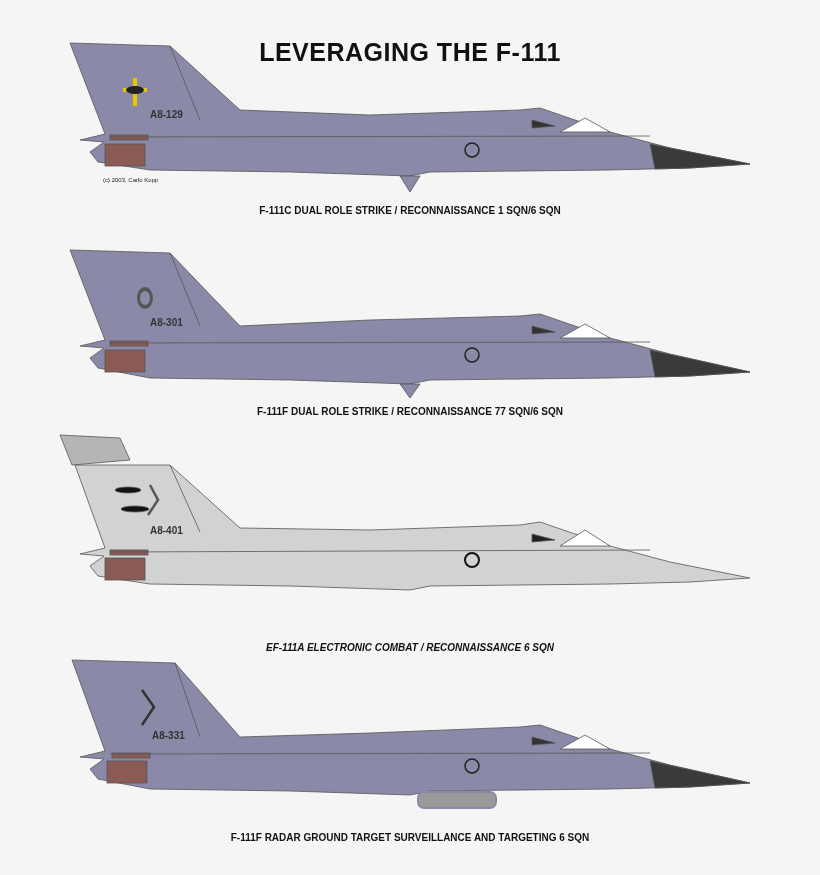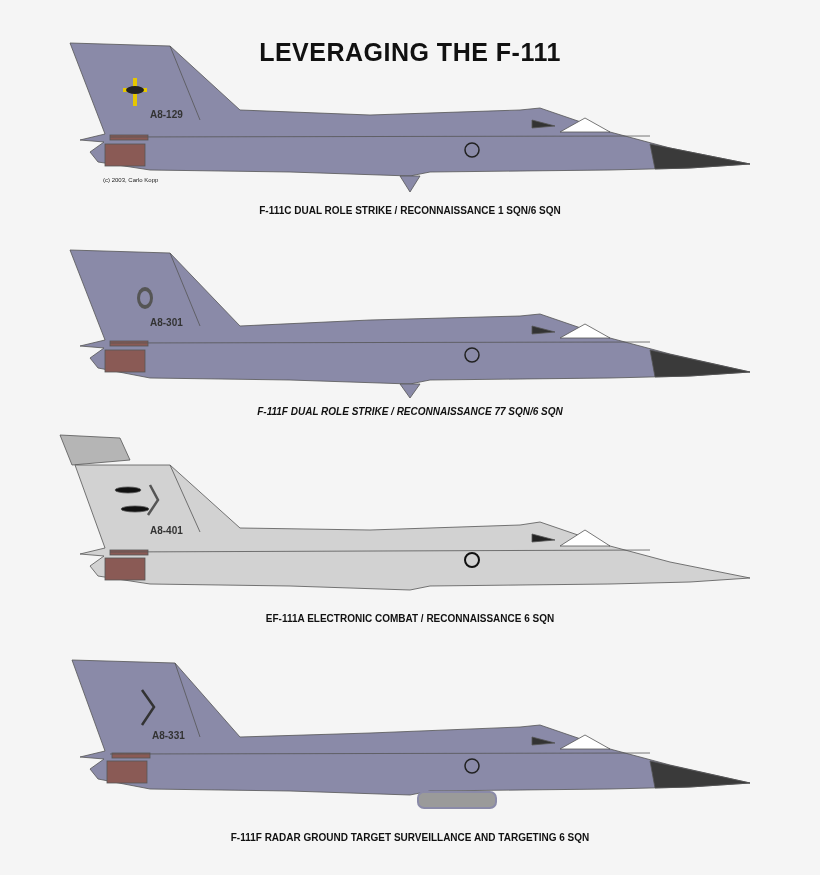--- a/index.html
+++ b/index.html
@@ -50,42 +50,42 @@
     <line x1="120" y1="13" x2="150" y2="86" stroke="#555"></line>
     <line x1="60" y1="103" x2="600" y2="102" stroke="#555"></line>
     <path d="M350,144 L360,158 L370,144 Z" fill="#8a8aa8"></path>
   </g>
   <g transform="translate(95,58)">
     <ellipse cx="0" cy="0" rx="8" ry="11" fill="#555"></ellipse>
     <ellipse cx="0" cy="0" rx="5" ry="7" fill="#8a8aa8"></ellipse>
   </g>
   <text class="tailno" x="100" y="86">A8-301</text>
 </svg>
-<div class="caption" style="top:406px;font-style:italic;">F-111F DUAL ROLE STRIKE / RECONNAISSANCE  77 SQN/6 SQN</div>
+<div class="caption" style="top:406px;">F-111F DUAL ROLE STRIKE / RECONNAISSANCE  77 SQN/6 SQN</div>
 
 <svg class="jet" style="top:430px;" height="170" viewBox="0 0 720 170">
   <g stroke="#555" stroke-width="0.8">
     <path d="M10,5 L70,8 L80,30 L22,35 Z" fill="#b5b5b5"></path>
     <path d="M25,35 L120,35 L190,98 L320,100 L470,95 L490,92 L560,116 L620,132 L700,148 L640,152 L560,154 L380,156 L360,160 L240,156 L100,154 L48,146 L40,136 L54,126 L30,124 L55,118 Z" fill="#d2d2d2"></path>
     <path d="M535,100 L560,116 L510,116 Z" fill="#fff"></path>
     <path d="M482,104 L505,110 L482,112 Z" fill="#222"></path>
     <rect x="55" y="128" width="40" height="22" fill="#8a5a55"></rect>
     <rect x="60" y="120" width="38" height="5" fill="#8a5a55"></rect>
     <circle cx="422" cy="130" r="7" fill="none" stroke="#111" stroke-width="2"></circle>
     <line x1="120" y1="35" x2="150" y2="102" stroke="#555"></line>
     <line x1="60" y1="122" x2="600" y2="120" stroke="#555"></line>
     <ellipse cx="78" cy="60" rx="13" ry="3" fill="#111"></ellipse>
     <ellipse cx="85" cy="79" rx="14" ry="3" fill="#111"></ellipse>
   </g>
   <g>
       <path d="M100,55 L108,70 L98,85" fill="none" stroke="#555" stroke-width="2.5"></path>
     </g>
   <text class="tailno" x="100" y="104">A8-401</text>
 </svg>
-<div class="caption" style="top:613px;">EF-111A ELECTRONIC COMBAT / RECONNAISSANCE  6 SQN</div>
+<div class="caption" style="top:642px;font-style:italic;">EF-111A ELECTRONIC COMBAT / RECONNAISSANCE  6 SQN</div>
 
 <svg class="jet" style="top:655px;" height="160" viewBox="0 0 720 160">
   <g stroke="#555" stroke-width="0.8">
     <path d="M22,5 L125,8 L190,82 L320,78 L470,72 L490,70 L560,94 L620,110 L700,128 L640,132 L560,134 L380,136 L360,140 L240,136 L100,134 L48,124 L40,114 L54,104 L30,102 L55,96 Z" fill="#8a8aa8"></path>
     <path d="M600,106 L700,128 L640,132 L605,133 Z" fill="#3a3a3a"></path>
     <path d="M535,80 L560,94 L510,94 Z" fill="#fff"></path>
     <path d="M482,82 L505,88 L482,90 Z" fill="#333"></path>
     <rect x="57" y="106" width="40" height="22" fill="#8a5a55"></rect>
     <rect x="62" y="98" width="38" height="5" fill="#8a5a55"></rect>
     <circle cx="422" cy="111" r="7" fill="none" stroke="#222" stroke-width="1.5"></circle>

